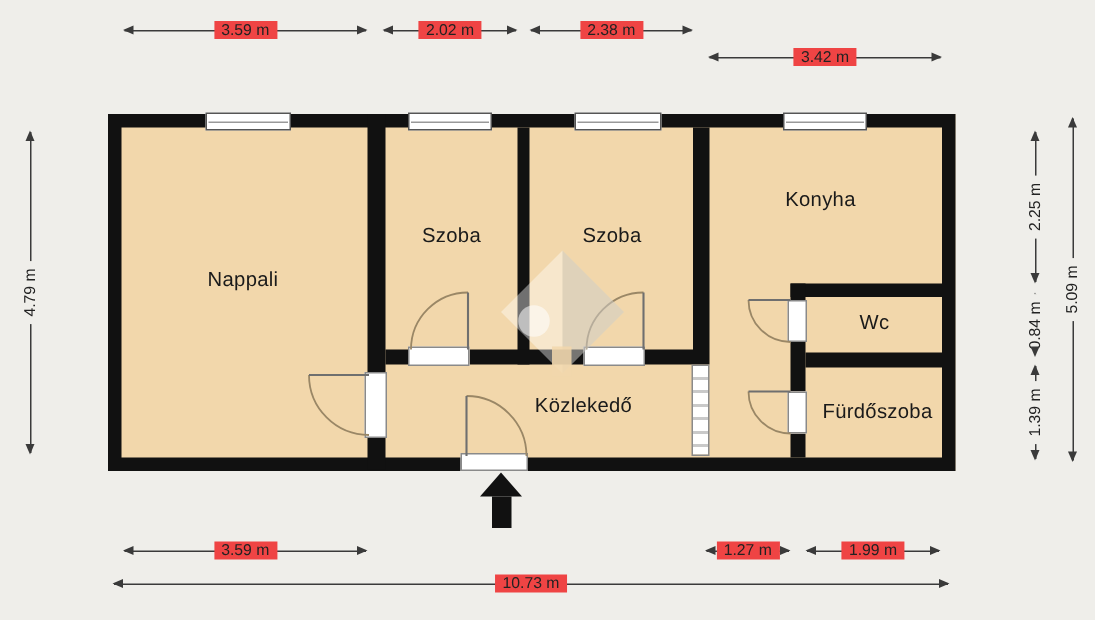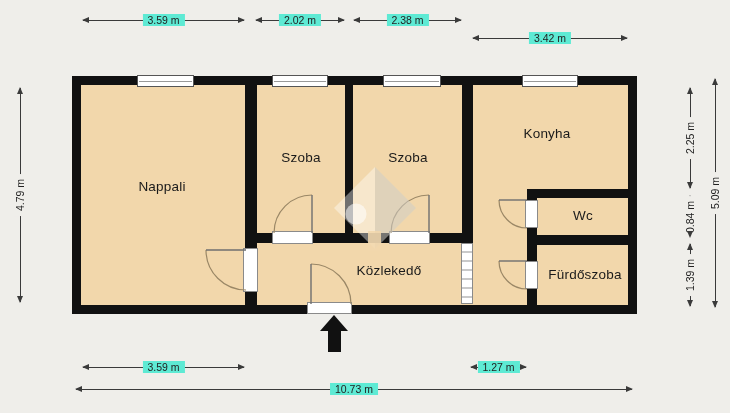--- a/index.html
+++ b/index.html
@@ -23,21 +23,21 @@
   
   .dim{position:absolute;font-size:10.5px;color:#222;}
   .dim .line{position:absolute;background:#3a3a3a;}
   .dim-h{height:14px;}
   .dim-h .line{left:1px;right:1px;top:6px;height:1px;}
   .dim-h::before,.dim-h::after{content:'';position:absolute;top:3px;width:0;height:0;
       border-top:3.5px solid transparent;border-bottom:3.5px solid transparent;}
   .dim-h::before{left:0;border-right:7px solid #3a3a3a;}
   .dim-h::after{right:0;border-left:7px solid #3a3a3a;}
   .dim-h .lbl{position:absolute;left:50%;top:6px;transform:translate(-50%,-50%);
-      background:#5eead4;padding:0 5px;white-space:nowrap;}
+      background:#ef4444;padding:0 5px;white-space:nowrap;}
   .dim-v{width:14px;}
   .dim-v .line{top:1px;bottom:1px;left:6px;width:1px;}
   .dim-v::before,.dim-v::after{content:'';position:absolute;left:3px;width:0;height:0;
       border-left:3.5px solid transparent;border-right:3.5px solid transparent;}
   .dim-v::before{top:0;border-bottom:7px solid #3a3a3a;}
   .dim-v::after{bottom:0;border-top:7px solid #3a3a3a;}
   .dim-v .lbl{position:absolute;left:6px;top:50%;transform:translate(-50%,-50%) rotate(-90deg);
       background:#efeeea;padding:0 5px;white-space:nowrap;}
   
   .entry-arrow{position:absolute;left:320px;top:315px;width:28px;}
@@ -90,20 +90,24 @@
       <span class="lbl">5.09 m</span>
     </div>
 
   <div class="dim dim-h" style="left:82px;top:361px;width:163px;">
       <div class="line"></div>
       <span class="lbl">3.59 m</span>
     </div>
   <div class="dim dim-h" style="left:470px;top:361px;width:57px;">
       <div class="line"></div>
       <span class="lbl">1.27 m</span>
+    </div>
+  <div class="dim dim-h" style="left:537px;top:361px;width:90px;">
+      <div class="line"></div>
+      <span class="lbl">1.99 m</span>
     </div>
   <div class="dim dim-h" style="left:75px;top:383px;width:558px;">
       <div class="line"></div>
       <span class="lbl">10.73 m</span>
     </div>
 
   <div class="floor"></div>
 
   <div class="wall" style="left:245px;top:76px;width:12px;height:172px;"></div>
   <div class="wall" style="left:245px;top:292px;width:12px;height:21px;"></div>

